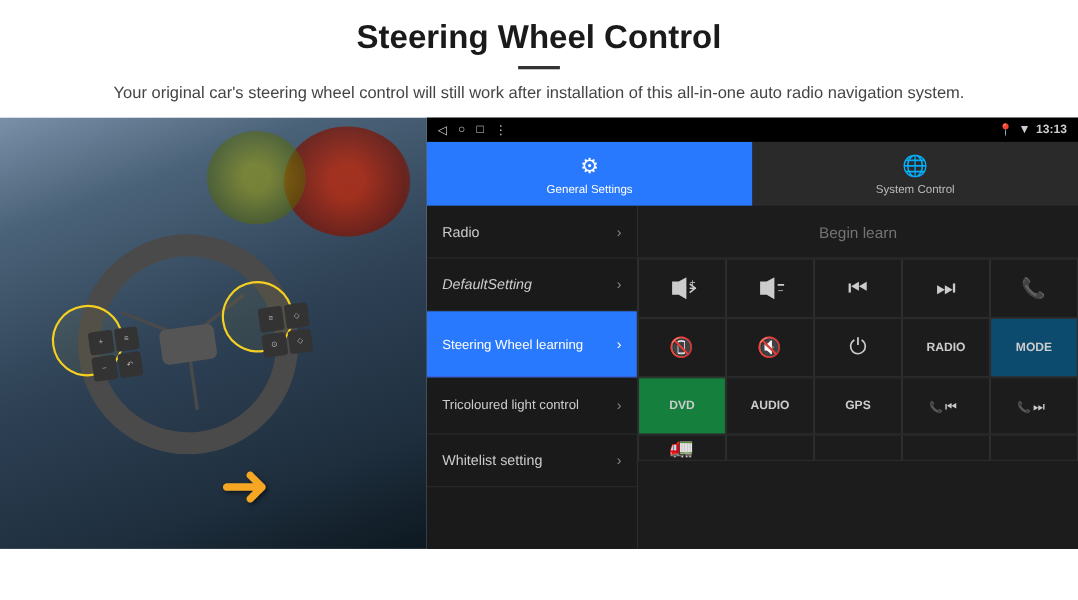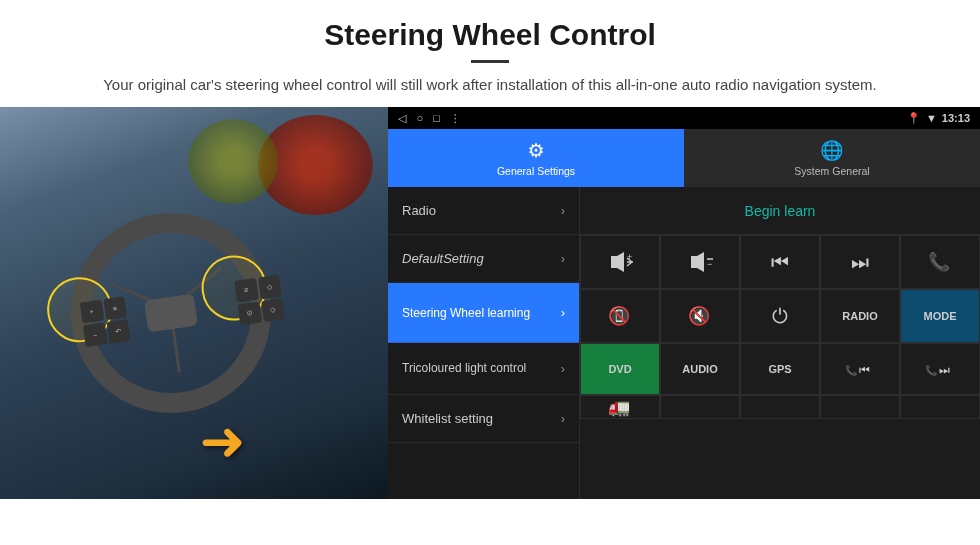--- a/index.html
+++ b/index.html
@@ -76,21 +76,21 @@
       </div>
     </div>
 
     <div style="display:flex; height:58px; background:#222;">
       <div style="flex:1; display:flex; flex-direction:column; align-items:center; justify-content:center; gap:3px; background:#2979ff; color:#fff; cursor:pointer; font-size:10.5px;">
         <span style="font-size:19px;">⚙</span>
         <span>General Settings</span>
       </div>
       <div style="flex:1; display:flex; flex-direction:column; align-items:center; justify-content:center; gap:3px; background:#2a2a2a; color:#bbb; cursor:pointer; font-size:10.5px;">
         <span style="font-size:19px;">🌐</span>
-        <span>System General</span>
+        <span>System Control</span>
       </div>
     </div>
 
     <div style="display:flex; flex:1; overflow:hidden;">
 
       <div style="width:192px; background:#1a1a1a; border-right:1px solid #2d2d2d; overflow:hidden;">
         <div style="height:48px; display:flex; align-items:center; justify-content:space-between; padding:0 14px; color:#ccc; border-bottom:1px solid #2a2a2a; cursor:pointer;">
           <span style="font-size:13px;">Radio</span>
           <span style="color:#888; font-size:13px;">›</span>
         </div>
@@ -108,21 +108,21 @@
         </div>
         <div style="height:48px; display:flex; align-items:center; justify-content:space-between; padding:0 14px; color:#ccc; border-bottom:1px solid #2a2a2a; cursor:pointer;">
           <span style="font-size:13px;">Whitelist setting</span>
           <span style="color:#888; font-size:13px;">›</span>
         </div>
       </div>
 
       <div style="flex:1; background:#1c1c1c; display:flex; flex-direction:column;">
 
         <div style="height:48px; display:flex; align-items:center; justify-content:center; border-bottom:1px solid #2d2d2d;">
-          <button style="background:transparent; border:none; color:#14b8a6; font-size:14px; cursor:pointer; padding:8px 30px;">Begin learn</button>
+          <button style="background:transparent; border:none; color:#737373; font-size:14px; cursor:pointer; padding:8px 30px;">Begin learn</button>
         </div>
 
         <div style="display:grid; grid-template-columns:repeat(5,1fr); flex:1; max-height:54px;">
           <div style="display:flex;align-items:center;justify-content:center;border:1px solid #2d2d2d;color:#ccc;font-size:18px;cursor:pointer;background:#1c1c1c;">
             <svg width="26" height="20" viewBox="0 0 26 20">
                 <polygon points="4,4 4,16 10,16 17,20 17,0 10,4" fill="#ccc"></polygon>
                 <line x1="20" y1="6" x2="25" y2="10" stroke="#ccc" stroke-width="1.5"></line>
                 <line x1="20" y1="14" x2="25" y2="10" stroke="#ccc" stroke-width="1.5"></line>
                 <line x1="20" y1="10" x2="26" y2="10" stroke="#ccc" stroke-width="1.5"></line>
                 <text x="20" y="8" font-size="9" fill="#ccc">+</text>

